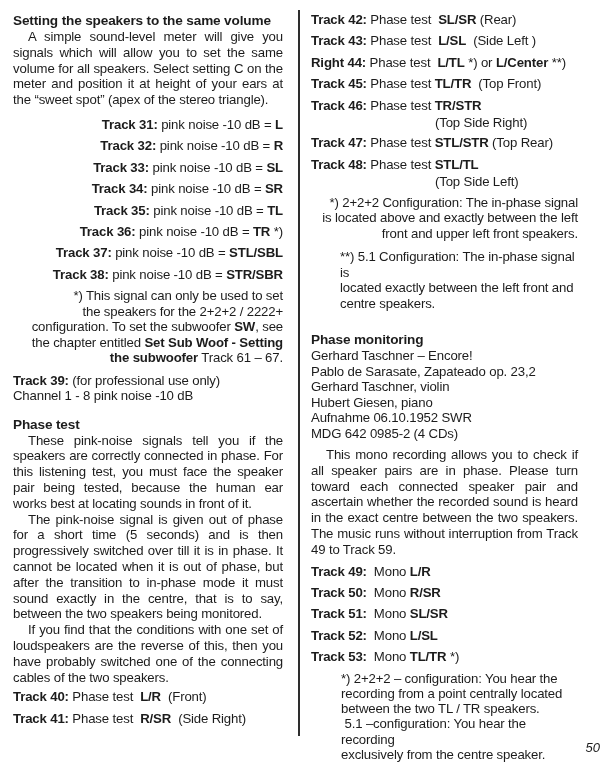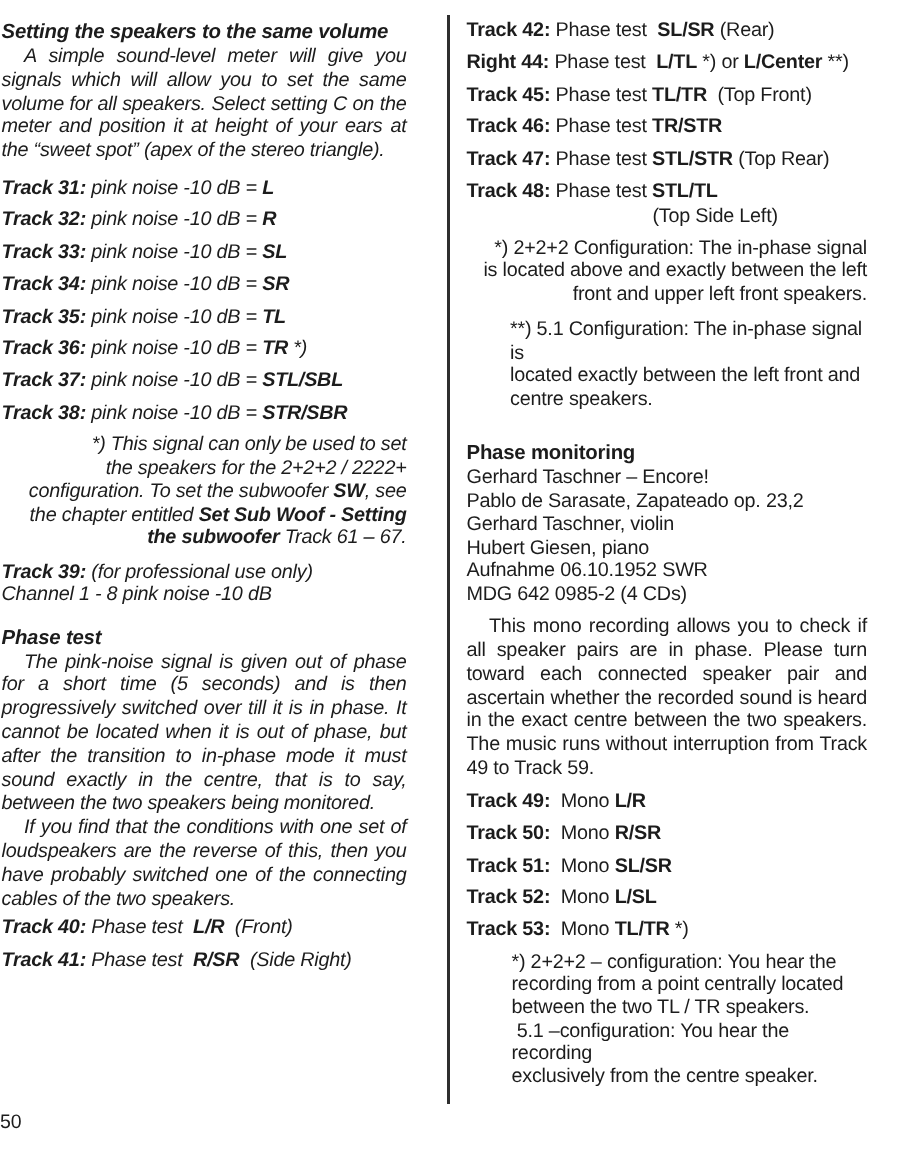--- a/index.html
+++ b/index.html
@@ -11,41 +11,41 @@
   body{
     width:600px;height:766px;position:relative;overflow:hidden;
     background:var(--paper);color:var(--ink);
     font-family:"Liberation Sans","DejaVu Sans",sans-serif;
   }
   .page{position:absolute;inset:0;background:var(--paper);}
   .col{
     position:absolute;top:12px;
     font-size:13.2px;line-height:15.8px;letter-spacing:-0.15px;
   }
-  .col-left{left:1px;width:270px;font-style:italic;}
+  .col-left{left:13px;width:270px;}
   .col-right{left:311px;width:267px;}
   .heading{font-weight:700;font-size:13.6px;line-height:17px;}
   .para{text-align:justify;text-indent:15px;}
   .prelines{white-space:pre-line;line-height:15.5px;}
   .b{font-weight:700;}
   .tracklist{margin:0;}
   .track{line-height:16px;margin-bottom:5.4px;}
   .track-line2{line-height:14px;margin:-3px 0 5.4px;padding-left:124px;}
   .credits div{line-height:15.5px;}
   .fn{line-height:15.3px;margin-left:30px;}
   .mt2{margin-top:2px;}  .mt3{margin-top:3px;text-align:right;}  .mt4{margin-top:4px;}
   .mt6{margin-top:6px;}  .mt7{margin-top:7px;}  .mt8{margin-top:8px;margin-left:29px;}
-  .mt9{margin-top:9px;}  .mt12{margin-top:12px;} .mt20{margin-top:20px;}
+  .mt9{margin-top:9px;text-align:right;}  .mt12{margin-top:12px;} .mt20{margin-top:20px;}
   .divider{
     position:absolute;left:298px;top:10px;width:1.5px;height:726px;
     background:var(--divider);
   }
   .pagenum{
     position:absolute;left:0;right:0;top:740px;
-    text-align:left;font-size:13px;color:var(--ink);
+    text-align:right;font-size:13px;color:var(--ink);font-style:italic;
   }
 </style>
 </head>
 <body>
 
 <div class="page">
 
   <div class="col col-left">
     <div class="heading">Setting the speakers to the same volume</div>
     <div class="para">A simple sound-level meter will give you signals which will allow you to set the same volume for all speakers. Select setting C on the meter and position it at height of your ears at the “sweet spot” (apex of the stereo triangle).</div>
@@ -60,36 +60,39 @@
         <div class="track"><span class="b">Track 38:</span><span> pink noise -10 dB = </span><span class="b">STR/SBR</span></div>
       </div>
     <div class="prelines mt3"><span>*) This signal can only be used to set
 the speakers for the 2+2+2 / 2222+
 configuration. To set the subwoofer </span><span class="b">SW</span><span>, see
 the chapter entitled </span><span class="b">Set Sub Woof - Setting
 the subwoofer</span><span> Track 61 – 67.</span></div>
     <div class="prelines mt7"><span class="b">Track 39:</span><span> (for professional use only)
 Channel 1 - 8 pink noise -10 dB</span></div>
     <div class="heading mt12">Phase test</div>
+    <div class="para">These pink-noise signals tell you if the speakers are correctly connected in phase. For this listening test, you must face the speaker pair being tested, because the human ear works best at locating sounds in front of it.</div>
     <div class="para">The pink-noise signal is given out of phase for a short time (5 seconds) and is then progressively switched over till it is in phase. It cannot be located when it is out of phase, but after the transition to in-phase mode it must sound exactly in the centre, that is to say, between the two speakers being monitored.</div>
     <div class="para">If you find that the conditions with one set of loudspeakers are the reverse of this, then you have probably switched one of the connecting cables of the two speakers.</div>
     <div class="tracklist mt4">
         <div class="track"><span class="b">Track 40:</span><span> Phase test &nbsp;</span><span class="b">L/R</span><span> &nbsp;(Front)</span></div>
         <div class="track"><span class="b">Track 41:</span><span> Phase test &nbsp;</span><span class="b">R/SR</span><span> &nbsp;(Side Right)</span></div>
       </div>
   </div>
 
   <div class="divider"></div>
 
   <div class="col col-right">
     <div class="tracklist">
         <div class="track"><span class="b">Track 42:</span><span> Phase test &nbsp;</span><span class="b">SL/SR</span><span> (Rear)</span></div>
+        <div class="track"><span class="b">Track 43:</span><span> Phase test &nbsp;</span><span class="b">L/SL</span><span> &nbsp;(Side Left )</span></div>
         <div class="track"><span class="b">Right 44:</span><span> Phase test &nbsp;</span><span class="b">L/TL</span><span> *) or </span><span class="b">L/Center</span><span> **)</span></div>
         <div class="track"><span class="b">Track 45:</span><span> Phase test </span><span class="b">TL/TR</span><span> &nbsp;(Top Front)</span></div>
         <div class="track"><span class="b">Track 46:</span><span> Phase test </span><span class="b">TR/STR</span></div>
+        <div class="track-line2">(Top Side Right)</div>
         <div class="track"><span class="b">Track 47:</span><span> Phase test </span><span class="b">STL/STR</span><span> (Top Rear)</span></div>
         <div class="track"><span class="b">Track 48:</span><span> Phase test </span><span class="b">STL/TL</span></div>
         <div class="track-line2">(Top Side Left)</div>
       </div>
     <div class="prelines mt3">*) 2+2+2 Configuration: The in-phase signal
 is located above and exactly between the left
 front and upper left front speakers.</div>
     <div class="prelines mt8">**) 5.1 Configuration: The in-phase signal is
 located exactly between the left front and
 centre speakers.</div>

